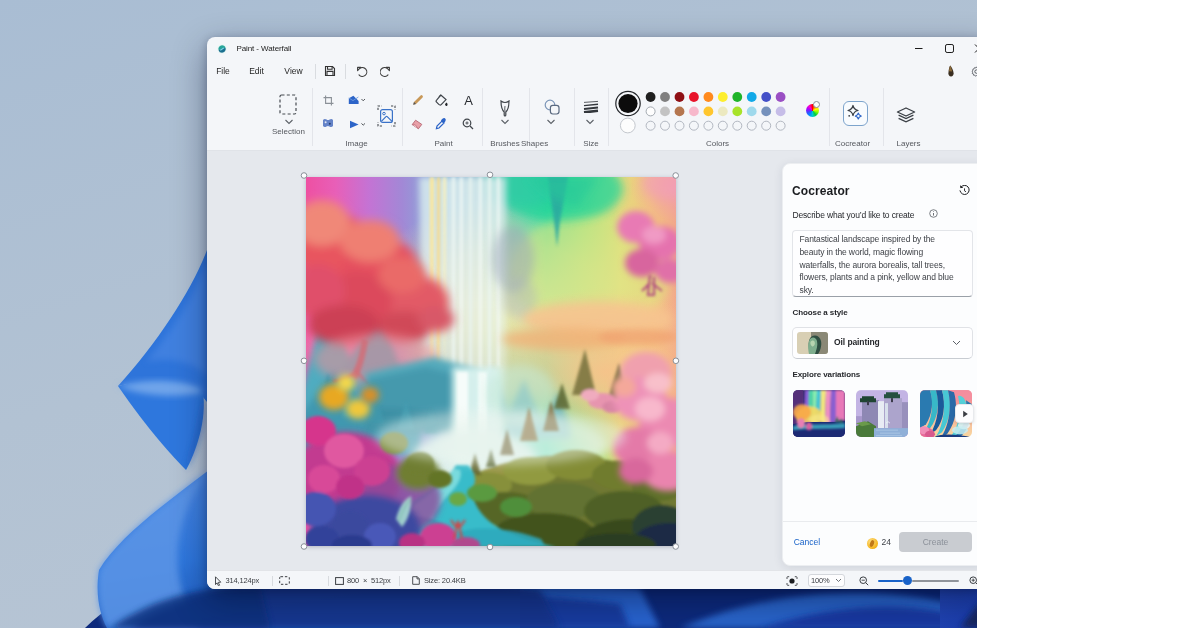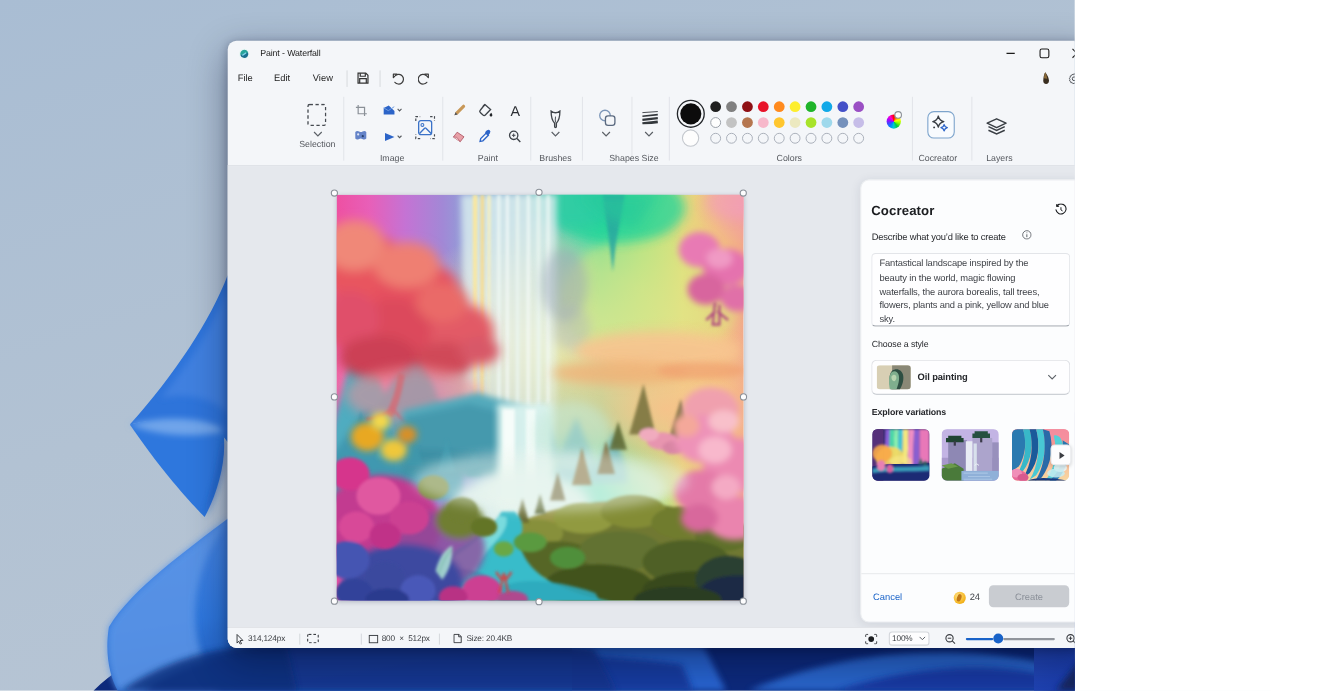--- a/index.html
+++ b/index.html
@@ -119,21 +119,21 @@
     <div class="abs" style="left:321.5px;top:4px;width:1px;height:58px;background:#e3e5ea"></div>
     <div class="abs" style="left:366.5px;top:4px;width:1px;height:58px;background:#e3e5ea"></div>
     <div class="abs" style="left:401px;top:4px;width:1px;height:58px;background:#e3e5ea"></div>
     <div class="abs" style="left:621.5px;top:4px;width:1px;height:58px;background:#e3e5ea"></div>
     <div class="abs" style="left:675.5px;top:4px;width:1px;height:58px;background:#e3e5ea"></div>
 
     <div class="abs lbl" style="left:51.5px;top:43px;width:60px;text-align:center">Selection</div>
     <div class="abs lbl" style="left:119.5px;top:55px;width:60px;text-align:center">Image</div>
     <div class="abs lbl" style="left:206.5px;top:55px;width:60px;text-align:center">Paint</div>
     <div class="abs lbl" style="left:268px;top:55px;width:60px;text-align:center">Brushes</div>
-    <div class="abs lbl" style="left:314px;top:55px;width:60px;text-align:right">Shapes</div>
+    <div class="abs lbl" style="left:314px;top:55px;width:60px;text-align:left">Shapes</div>
     <div class="abs lbl" style="left:354px;top:55px;width:60px;text-align:center">Size</div>
     <div class="abs lbl" style="left:480.5px;top:55px;width:60px;text-align:center">Colors</div>
     <div class="abs lbl" style="left:615.5px;top:55px;width:60px;text-align:center">Cocreator</div>
     <div class="abs lbl" style="left:671.5px;top:55px;width:60px;text-align:center">Layers</div>
 
     <svg class="abs" style="left:72px;top:10px" width="18" height="21" viewBox="0 0 18 21">
       <rect x="1" y="1" width="16" height="19" rx="1.5" fill="none" stroke="#454a50" stroke-width="1.2" stroke-dasharray="3,2.3"></rect>
     </svg>
     <svg class="abs" style="left:76.5px;top:34.5px" width="10" height="6" viewBox="0 0 10 6">
           <path d="M1.5,1 L5,4.5 L8.5,1" fill="none" stroke="#5c6167" stroke-width="1.1"></path>
@@ -527,21 +527,21 @@
       <path d="M1.8,2.2 A4.6,4.6 0 1 1 1,5.8" fill="none" stroke="#1b1d20" stroke-width="1" stroke-linecap="round"></path>
       <path d="M1.6,0.6 L1.8,2.6 L3.8,2.4" fill="none" stroke="#1b1d20" stroke-width="1"></path>
       <path d="M5.5,3.4 V5.8 L7,6.8" fill="none" stroke="#1b1d20" stroke-width="0.9"></path>
     </svg>
     <div class="abs" style="left:9.9px;top:46px;font-size:8.5px;font-weight:normal;color:#26282c;letter-spacing:-0.15px">Describe what you’d like to create</div>
     <svg class="abs" style="left:146.5px;top:44.5px" width="9" height="9" viewBox="0 0 9 9">
       <circle cx="4.5" cy="4.5" r="3.8" fill="none" stroke="#5c6167" stroke-width="0.8"></circle>
       <path d="M4.5,4 V6.6 M4.5,2.4 V3" stroke="#5c6167" stroke-width="0.9"></path>
     </svg>
     <div class="abs" style="left:9px;top:65.5px;width:181.5px;height:67px;background:#fefeff;border:1px solid #e3e5e9;border-bottom:1px solid #9aa0a8;border-radius:4px;padding:2.5px 7px;font-size:8.5px;letter-spacing:-0.12px;line-height:12.8px;color:#3f4248;white-space:nowrap;overflow:hidden">Fantastical landscape inspired by the<br>beauty in the world, magic flowing<br>waterfalls, the aurora borealis, tall trees,<br>flowers, plants and a pink, yellow and blue<br>sky.</div>
-    <div class="abs" style="left:10px;top:144px;font-size:8px;font-weight:normal;color:#26282c;letter-spacing:-0.1px">Choose a style</div>
+    <div class="abs" style="left:10px;top:144px;font-size:8px;font-weight:bold;color:#26282c;letter-spacing:-0.1px">Choose a style</div>
     <div class="abs" style="left:9.5px;top:163px;width:181px;height:31.5px;background:#fefeff;border:1px solid #e0e2e6;border-bottom:1px solid #c8ccd2;border-radius:5px"></div>
     <svg class="abs" style="left:14.2px;top:168.2px" width="31" height="22" viewBox="0 0 31 22" style2="border-radius:3px">
       <defs>
             <clipPath id="thcl">
               <rect width="31" height="22" rx="3"></rect>
             </clipPath>
           </defs>
       <g clip-path="url(#thcl)">
         <rect width="31" height="22" fill="#d8cfb4"></rect>
         <rect x="14" width="17" height="22" fill="#8a8876"></rect>

